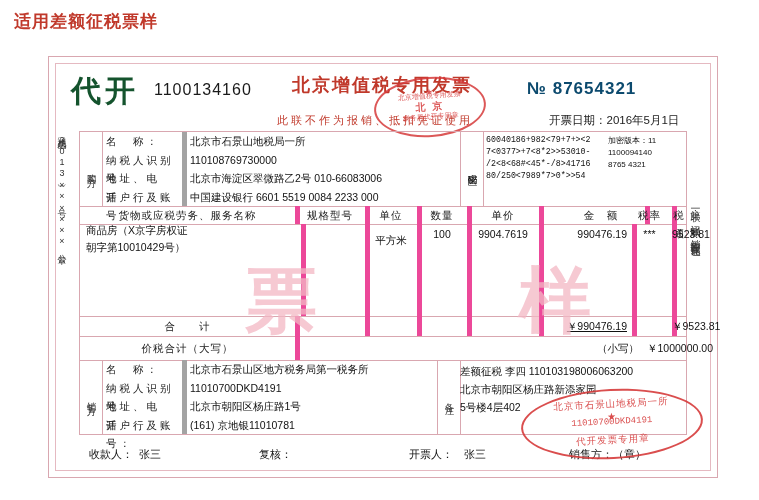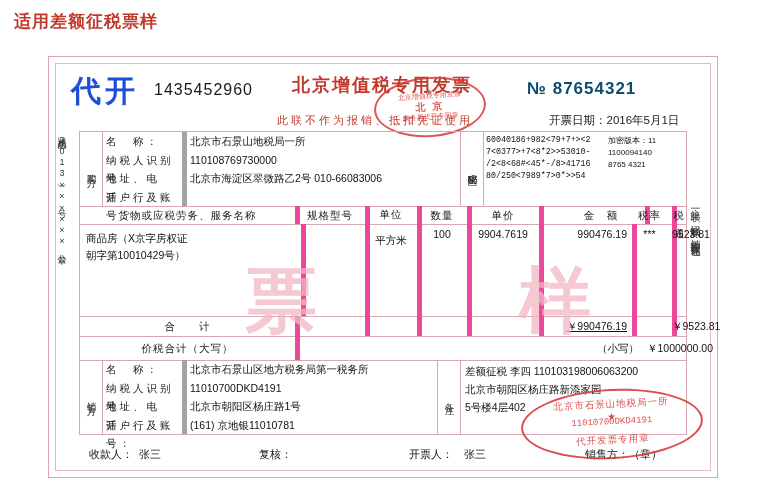--- a/index.html
+++ b/index.html
@@ -23,21 +23,21 @@
     position:absolute;left:6px;top:6px;right:6px;bottom:6px;
     border:1px solid #e5b9c1;
     pointer-events:none;
   }
   
   .hdr{
     position:absolute;left:0;top:0;width:100%;height:62px;
   }
   .daikai{
     position:absolute;left:22px;top:14px;
-    font-size:30px;font-weight:bold;letter-spacing:4px;color:#1d4ed8;
+    font-size:30px;font-weight:bold;letter-spacing:4px;color:#14532d;
   }
   .hdr-code{
     position:absolute;left:105px;top:24px;
     font-size:16px;color:#1a1a1a;letter-spacing:1px;
   }
   .hdr-main{
     position:absolute;left:243px;top:16px;
     font-size:18px;font-weight:bold;color:#c0392b;letter-spacing:2px;
   }
   .hdr-no{
@@ -165,21 +165,21 @@
 </head>
 <body>
 
 <div class="page-title">适用差额征税票样</div>
 
 <div class="invoice">
   <div class="inner-border"></div>
 
   <div class="hdr">
     <div class="daikai">代开</div>
-    <div class="hdr-code">1435452960</div>
+    <div class="hdr-code">1100134160</div>
     <div class="hdr-main">北京增值税专用发票</div>
     <div class="hdr-no">
       <span>№</span>
       <span>87654321</span>
     </div>
     <div class="hdr-sub">此联不作为报销、抵扣凭证使用</div>
     <div class="hdr-date">
       <span>开票日期：</span><span>2016年5月1日</span>
     </div>
     <div class="seal">
@@ -209,20 +209,21 @@
       <div class="fieldcol">
         <div>名　称：</div>
         <div>纳税人识别号：</div>
         <div>地址、电话：</div>
         <div>开户行及账号：</div>
       </div>
       <div class="valcol">
         <div>北京市石景山地税局一所</div>
         <div>110108769730000</div>
         <div>北京市海淀区翠微路乙2号  010-66083006</div>
+        <div>中国建设银行  6601 5519 0084 2233 000</div>
       </div>
       <div class="cipher">
         <div class="clab">
             <span>密码区</span>
           </div>
         <div class="cbody">
           <div>60040186+982&lt;79+7+&gt;&lt;2</div>
           <div>7&lt;0377&gt;+7&lt;8*2&gt;&gt;53010-</div>
           <div>/2&lt;8&lt;68#&lt;45*-/8&gt;41716</div>
           <div>80/250&lt;7989*7&gt;0*&gt;&gt;54</div>
@@ -231,30 +232,30 @@
           <div>加密版本：11</div>
           <div>1100094140</div>
           <div>8765 4321</div>
         </div>
       </div>
     </div>
 
     <div class="goods-head">
       <div class="c hc" style="left:0;width:215px;">货物或应税劳务、服务名称</div>
       <div class="c hc" style="left:215px;width:70px;">规格型号</div>
-      <div class="c hc" style="left:285px;width:52px;font-family:Liberation Serif, serif;">单位</div>
+      <div class="c hc" style="left:285px;width:52px;">单位</div>
       <div class="c hc" style="left:337px;width:50px;">数量</div>
       <div class="c hc" style="left:387px;width:72px;">单价</div>
       <div class="c hc" style="left:477px;width:88px;">金　额</div>
       <div class="c hc" style="left:547px;width:45px;">税率</div>
       <div class="hc" style="position:absolute;left:592px;right:0;">税　额</div>
     </div>
 
     <div class="goods-body">
-      <div class="c bcell" style="left:0;width:215px;padding-left:6px;padding-top:8px;">
+      <div class="c bcell" style="left:0;width:215px;padding-left:6px;padding-top:0;">
         <div>商品房（X京字房权证</div>
         <div style="margin-top:3px;">朝字第10010429号）</div>
       </div>
       <div class="c bcell" style="left:215px;width:70px;text-align:center;padding-top:4px;"></div>
       <div class="c bcell" style="left:285px;width:52px;text-align:center;padding-top:10px;">平方米</div>
       <div class="c bcell" style="left:337px;width:50px;text-align:center;padding-top:4px;">100</div>
       <div class="c bcell" style="left:387px;width:72px;text-align:center;padding-top:4px;">9904.7619</div>
       <div class="c bcell" style="left:459px;width:88px;text-align:right;padding-right:5px;padding-top:4px;">990476.19</div>
       <div class="c bcell" style="left:547px;width:45px;text-align:center;padding-top:4px;">***</div>
       <div class="bcell" style="position:absolute;left:592px;right:0;text-align:right;padding-right:6px;padding-top:4px;">9523.81</div>
@@ -292,38 +293,38 @@
       <div class="valcol" style="right:248px;">
         <div>北京市石景山区地方税务局第一税务所</div>
         <div>11010700DKD4191</div>
         <div>北京市朝阳区杨庄路1号</div>
         <div>(161) 京地银11010781</div>
       </div>
       <div style="position:absolute;right:0;top:0;width:248px;height:100%;border-left:1px solid #d9a7b0;">
         <div class="lbl-v" style="border-right:1px solid #d9a7b0;">
             <span>备注</span>
           </div>
-        <div style="position:absolute;left:22px;top:2px;right:2px;font-size:10.5px;line-height:18px;padding-left:5px;">
+        <div style="position:absolute;left:22px;top:2px;right:2px;font-size:10.5px;line-height:18px;">
           <div>差额征税  李四  110103198006063200</div>
           <div>北京市朝阳区杨庄路新添家园</div>
           <div>5号楼4层402</div>
         </div>
       </div>
     </div>
 
   </div>
 
   <div class="footer">
     <span style="left:10px;">收款人：</span>
     <span style="left:60px;">张三</span>
     <span style="left:180px;">复核：</span>
     <span style="left:225px;"></span>
     <span style="left:330px;">开票人：</span>
     <span style="left:385px;">张三</span>
-    <span style="left:490px;margin-left:16px;">销售方：（章）</span>
+    <span style="left:490px;">销售方：（章）</span>
   </div>
 
   <div class="wm wm1">票</div>
   <div class="wm wm2">样</div>
 
   <div class="seal2">
     <div class="s2line s2top">北京市石景山地税局一所</div>
     <div class="s2star">★</div>
     <div class="s2line s2mid">11010700DKD4191</div>
     <div class="s2line s2bot">代开发票专用章</div>

